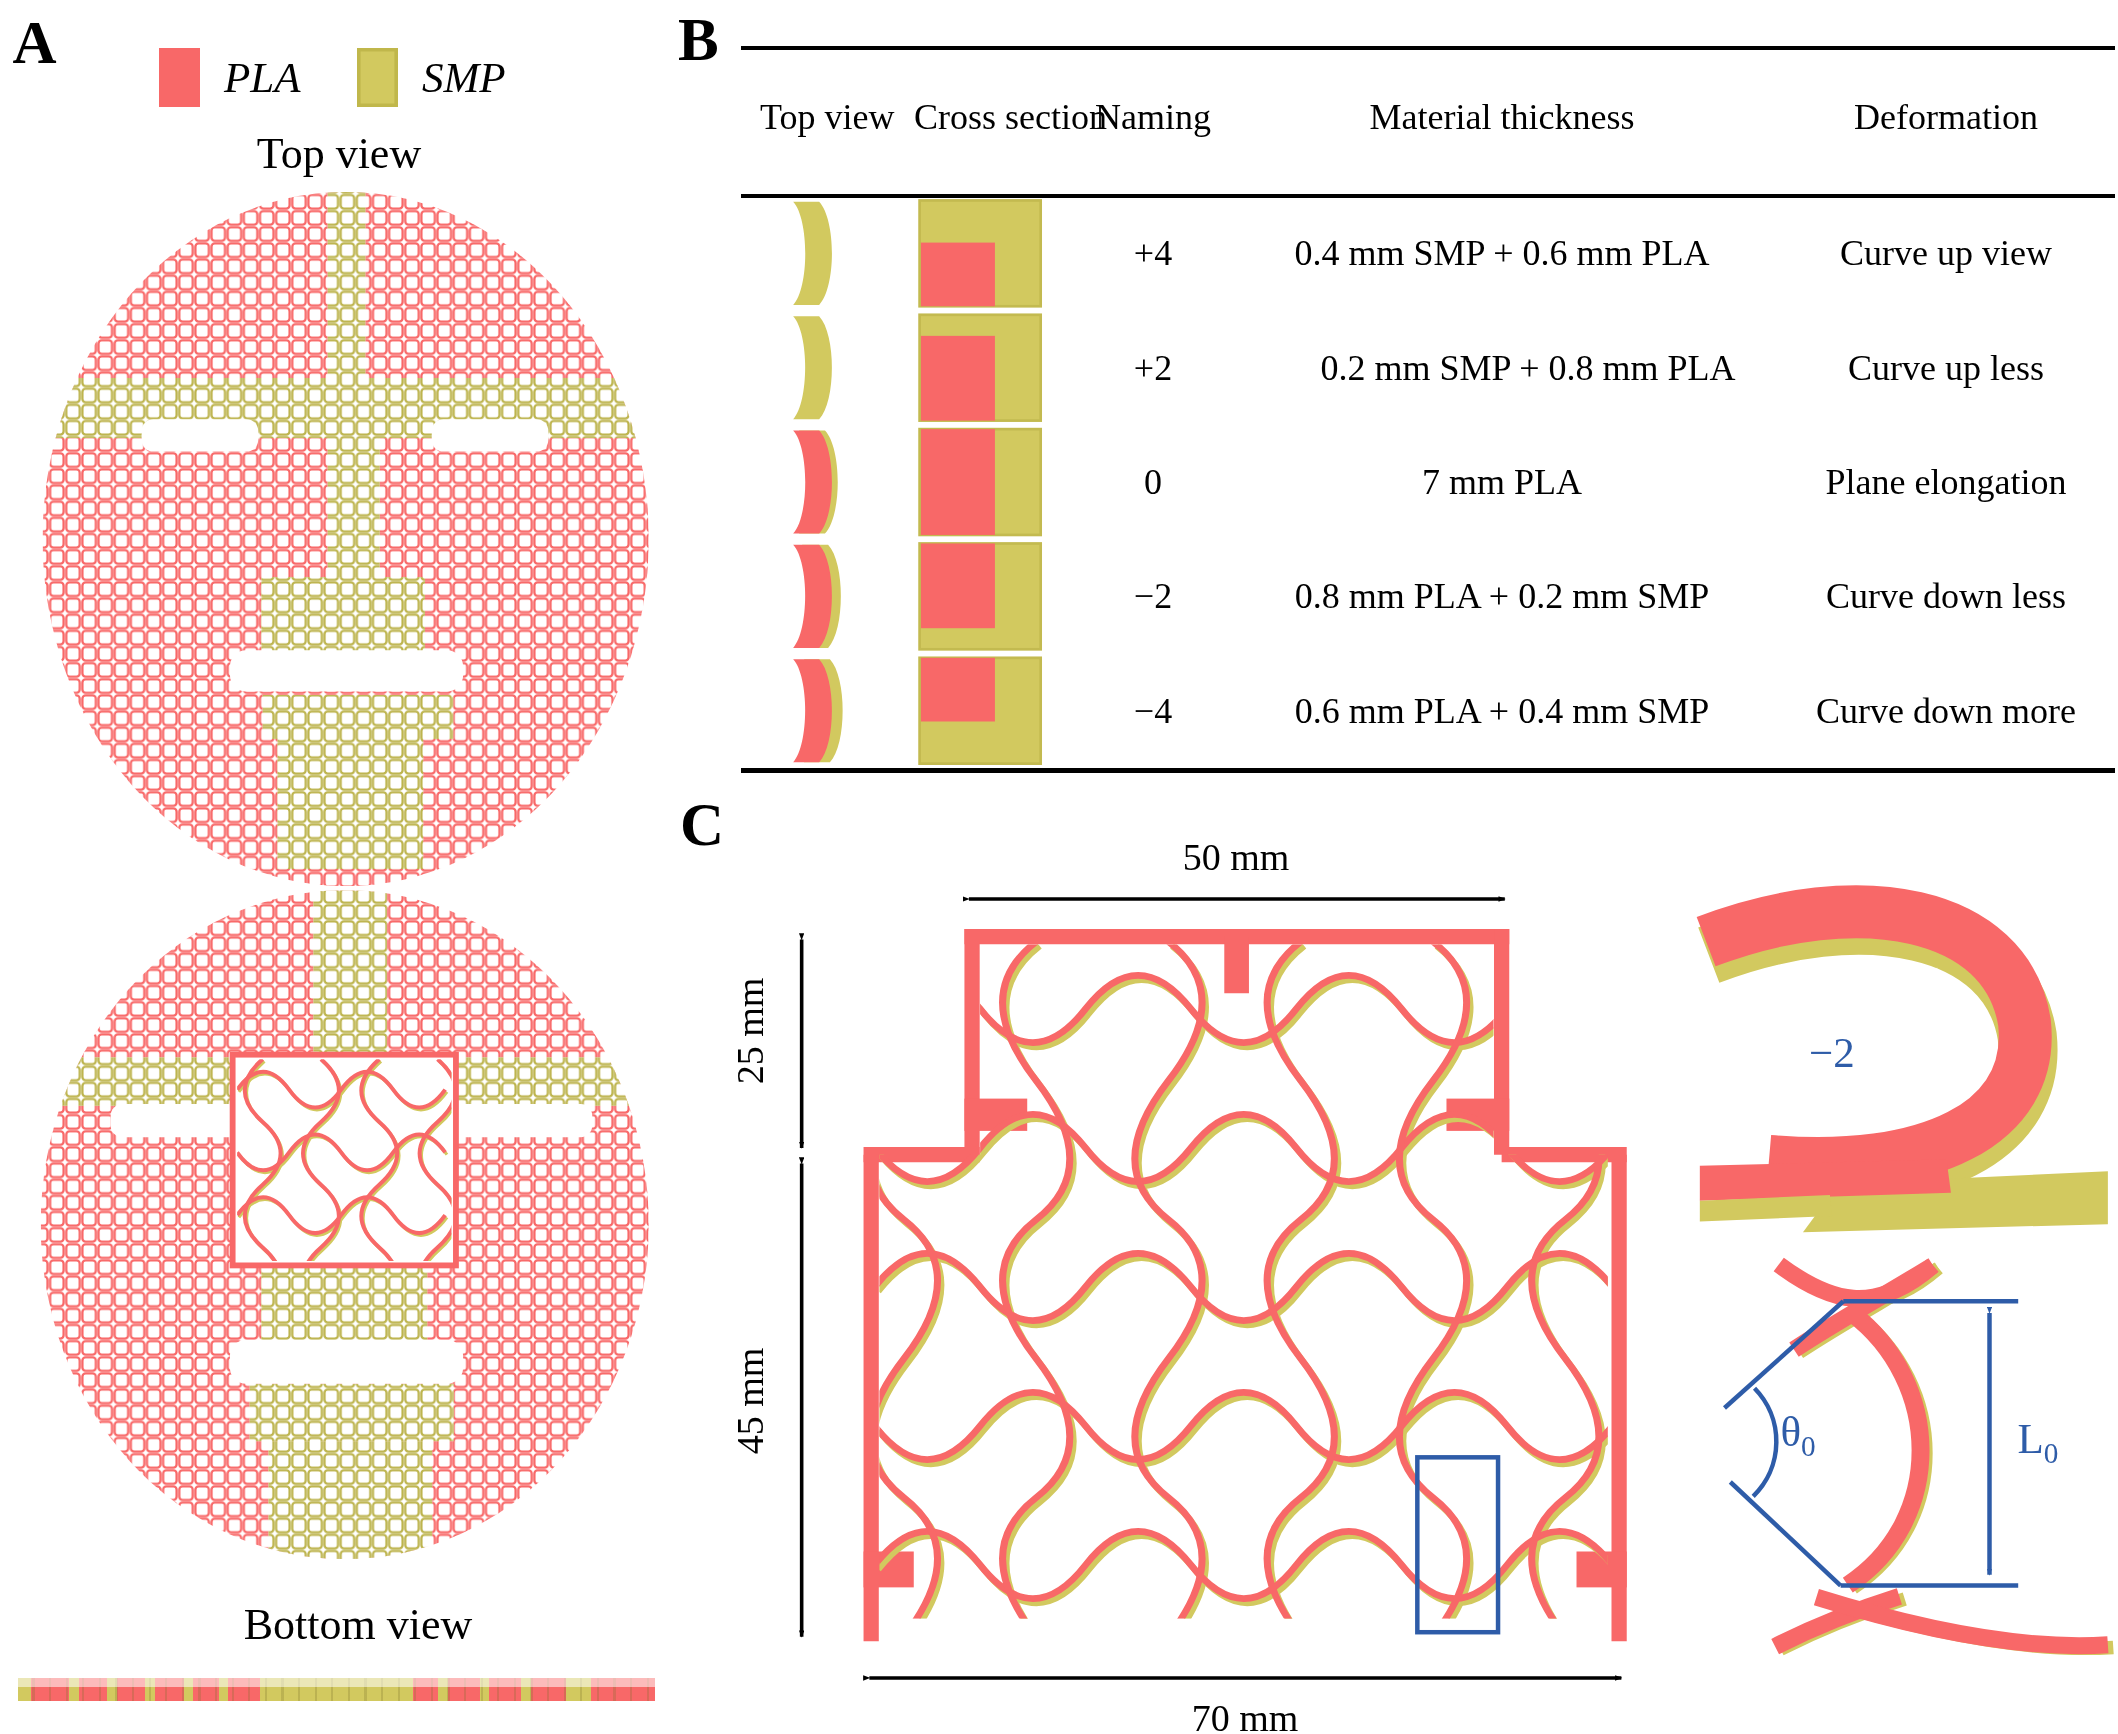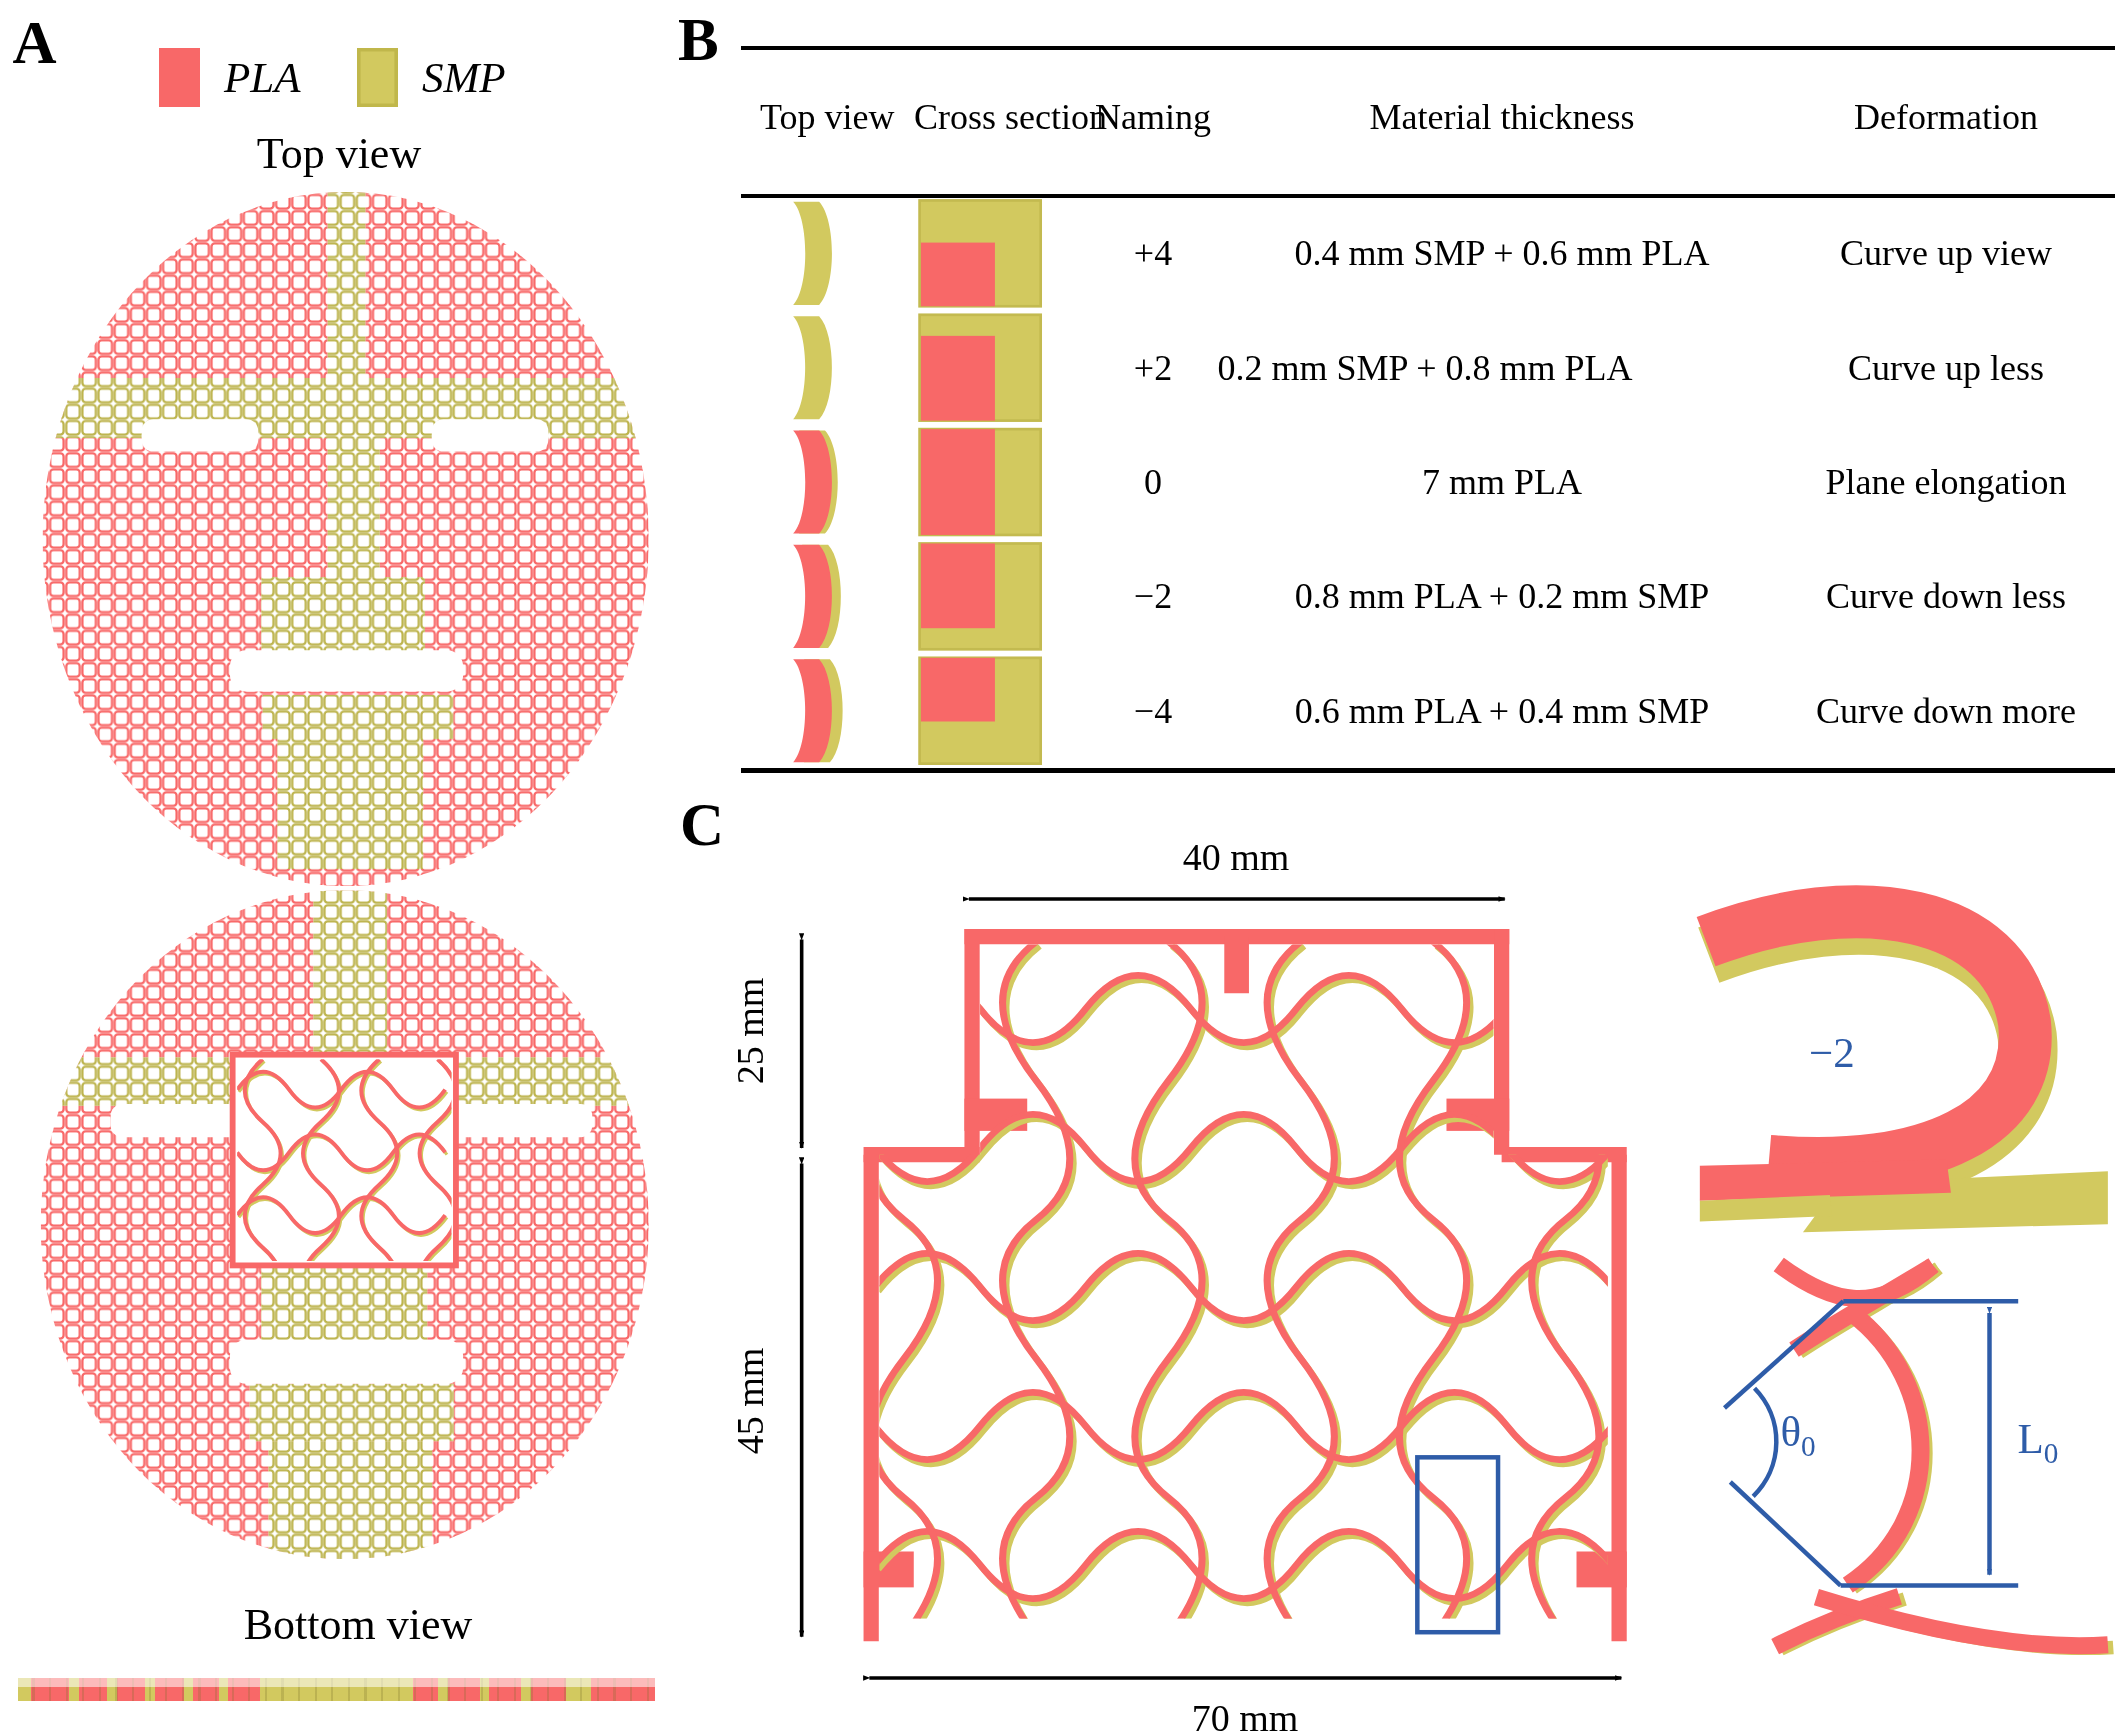--- a/index.html
+++ b/index.html
@@ -291,40 +291,40 @@
 <div class="abs hdr ctr" style="left:1502px;top:117px">Material thickness</div>
 <div class="abs hdr ctr" style="left:1946px;top:117px">Deformation</div>
 
 <div>
   <div class="abs cell-txt ctr" style="left:1153px;top:253px">+4</div>
   <div class="abs cell-txt ctr" style="left:1502px;top:253px">0.4 mm SMP + 0.6 mm PLA</div>
   <div class="abs cell-txt ctr" style="left:1946px;top:253px">Curve up view</div>
 </div>
 <div>
   <div class="abs cell-txt ctr" style="left:1153px;top:368px">+2</div>
-  <div class="abs cell-txt ctr" style="left:1425px;top:368px">0.2 mm SMP + 0.8 mm PLA</div>
+  <div class="abs cell-txt ctr" style="left:1528px;top:368px">0.2 mm SMP + 0.8 mm PLA</div>
   <div class="abs cell-txt ctr" style="left:1946px;top:368px">Curve up less</div>
 </div>
 <div>
   <div class="abs cell-txt ctr" style="left:1153px;top:482px">0</div>
   <div class="abs cell-txt ctr" style="left:1502px;top:482px">7 mm PLA</div>
   <div class="abs cell-txt ctr" style="left:1946px;top:482px">Plane elongation</div>
 </div>
 <div>
   <div class="abs cell-txt ctr" style="left:1153px;top:596px">−2</div>
   <div class="abs cell-txt ctr" style="left:1502px;top:596px">0.8 mm PLA + 0.2 mm SMP</div>
   <div class="abs cell-txt ctr" style="left:1946px;top:596px">Curve down less</div>
 </div>
 <div>
   <div class="abs cell-txt ctr" style="left:1153px;top:711px">−4</div>
   <div class="abs cell-txt ctr" style="left:1502px;top:711px">0.6 mm PLA + 0.4 mm SMP</div>
   <div class="abs cell-txt ctr" style="left:1946px;top:711px">Curve down more</div>
 </div>
 
-<div class="abs dim ctr" style="left:1236px;top:857px">40 mm</div>
+<div class="abs dim ctr" style="left:1236px;top:857px">50 mm</div>
 <div class="abs dim vdim" style="left:750px;top:1031px">25 mm</div>
 <div class="abs dim vdim" style="left:750px;top:1401px">45 mm</div>
 <div class="abs dim ctr" style="left:1245px;top:1718px">70 mm</div>
 
 <div class="abs blue-note ctr" style="left:1832px;top:1052px">−2</div>
 <div class="abs blue-math ctr" style="left:1798px;top:1435px">
   <span>θ</span><sub>0</sub>
 </div>
 <div class="abs blue-math ctr" style="left:2038px;top:1442px">
   <span>L</span><sub>0</sub>

